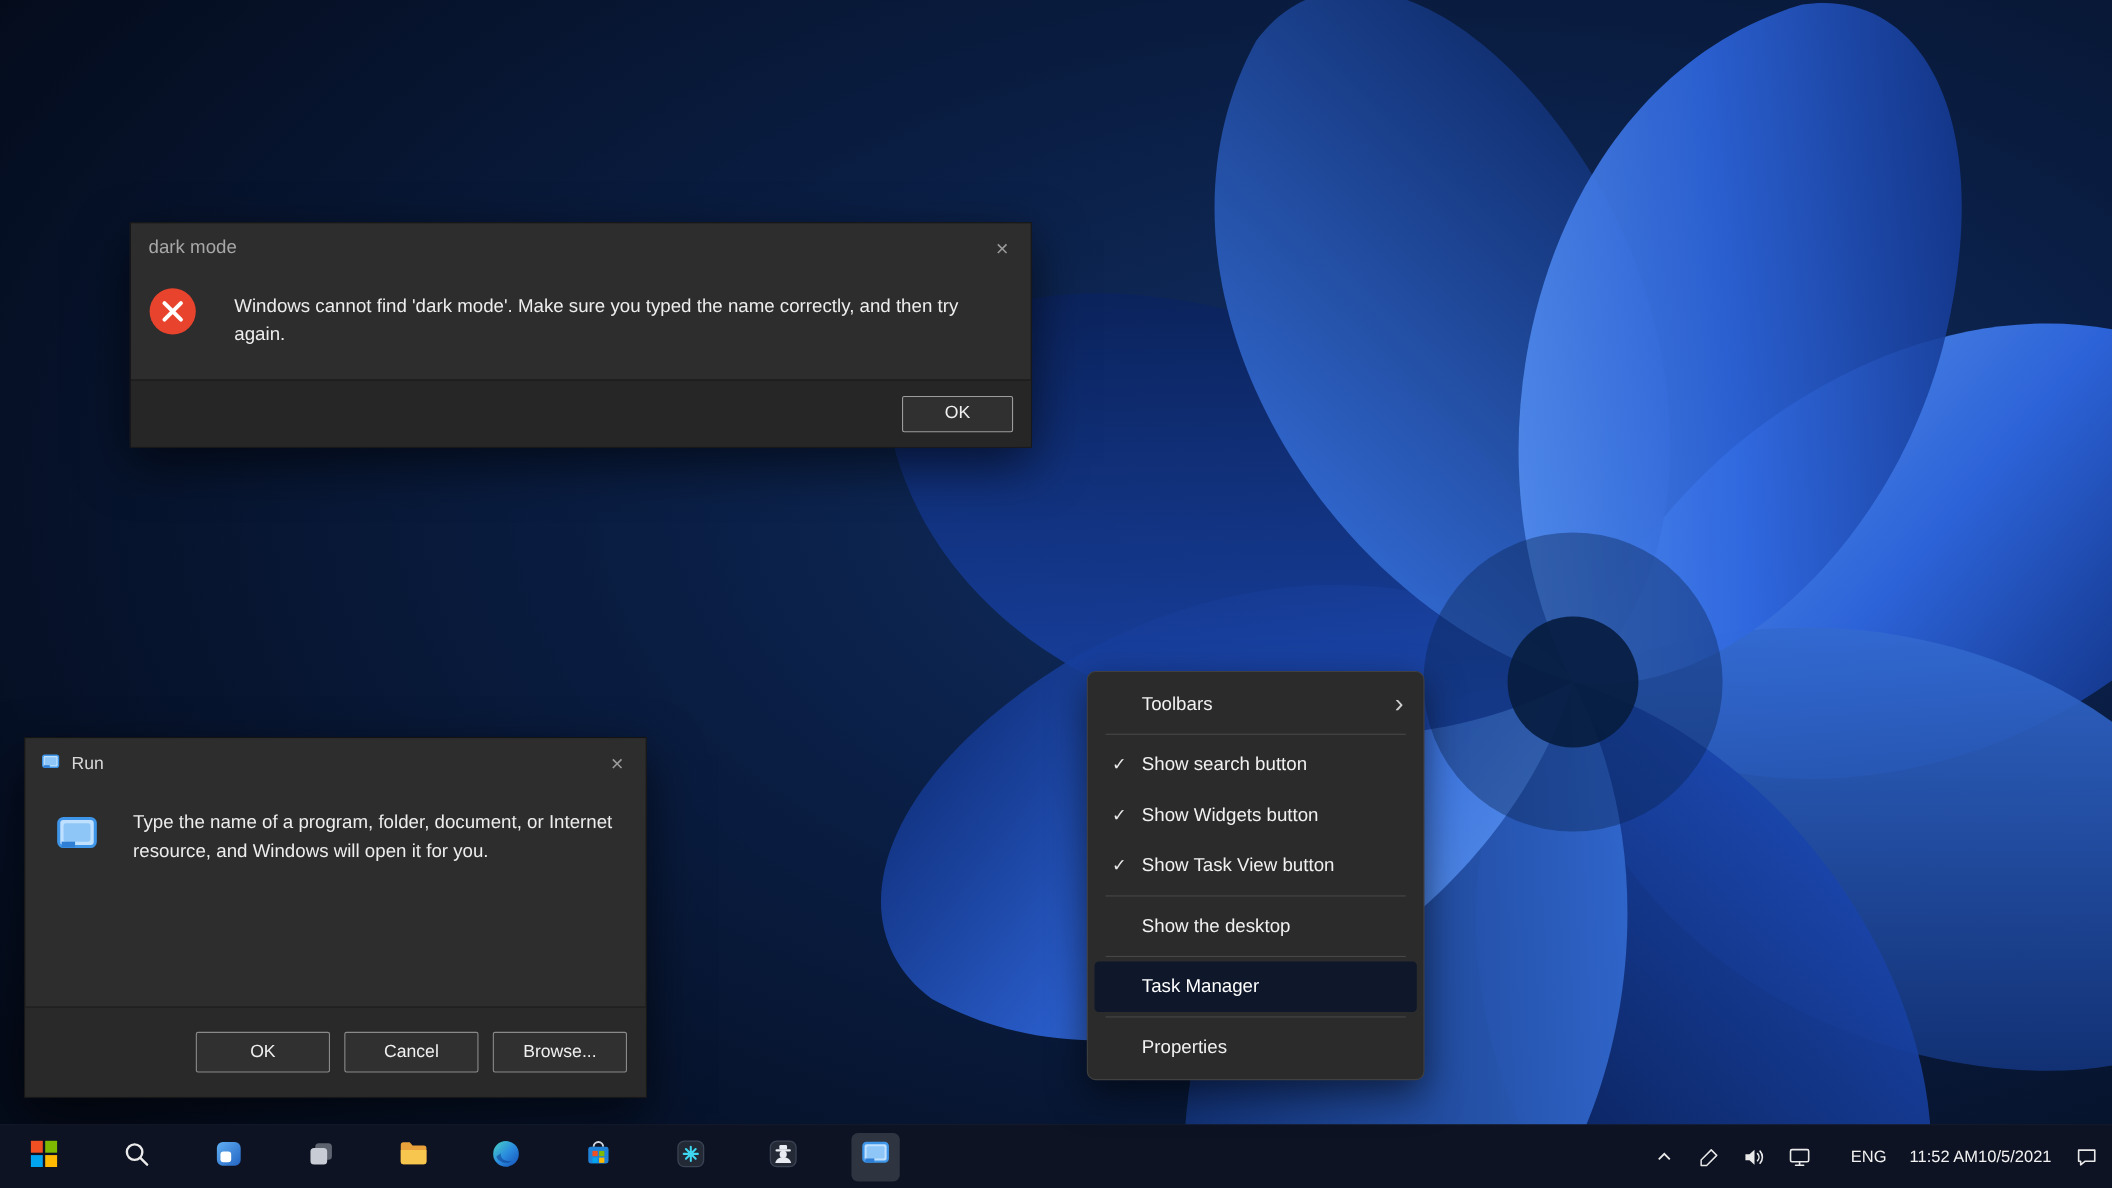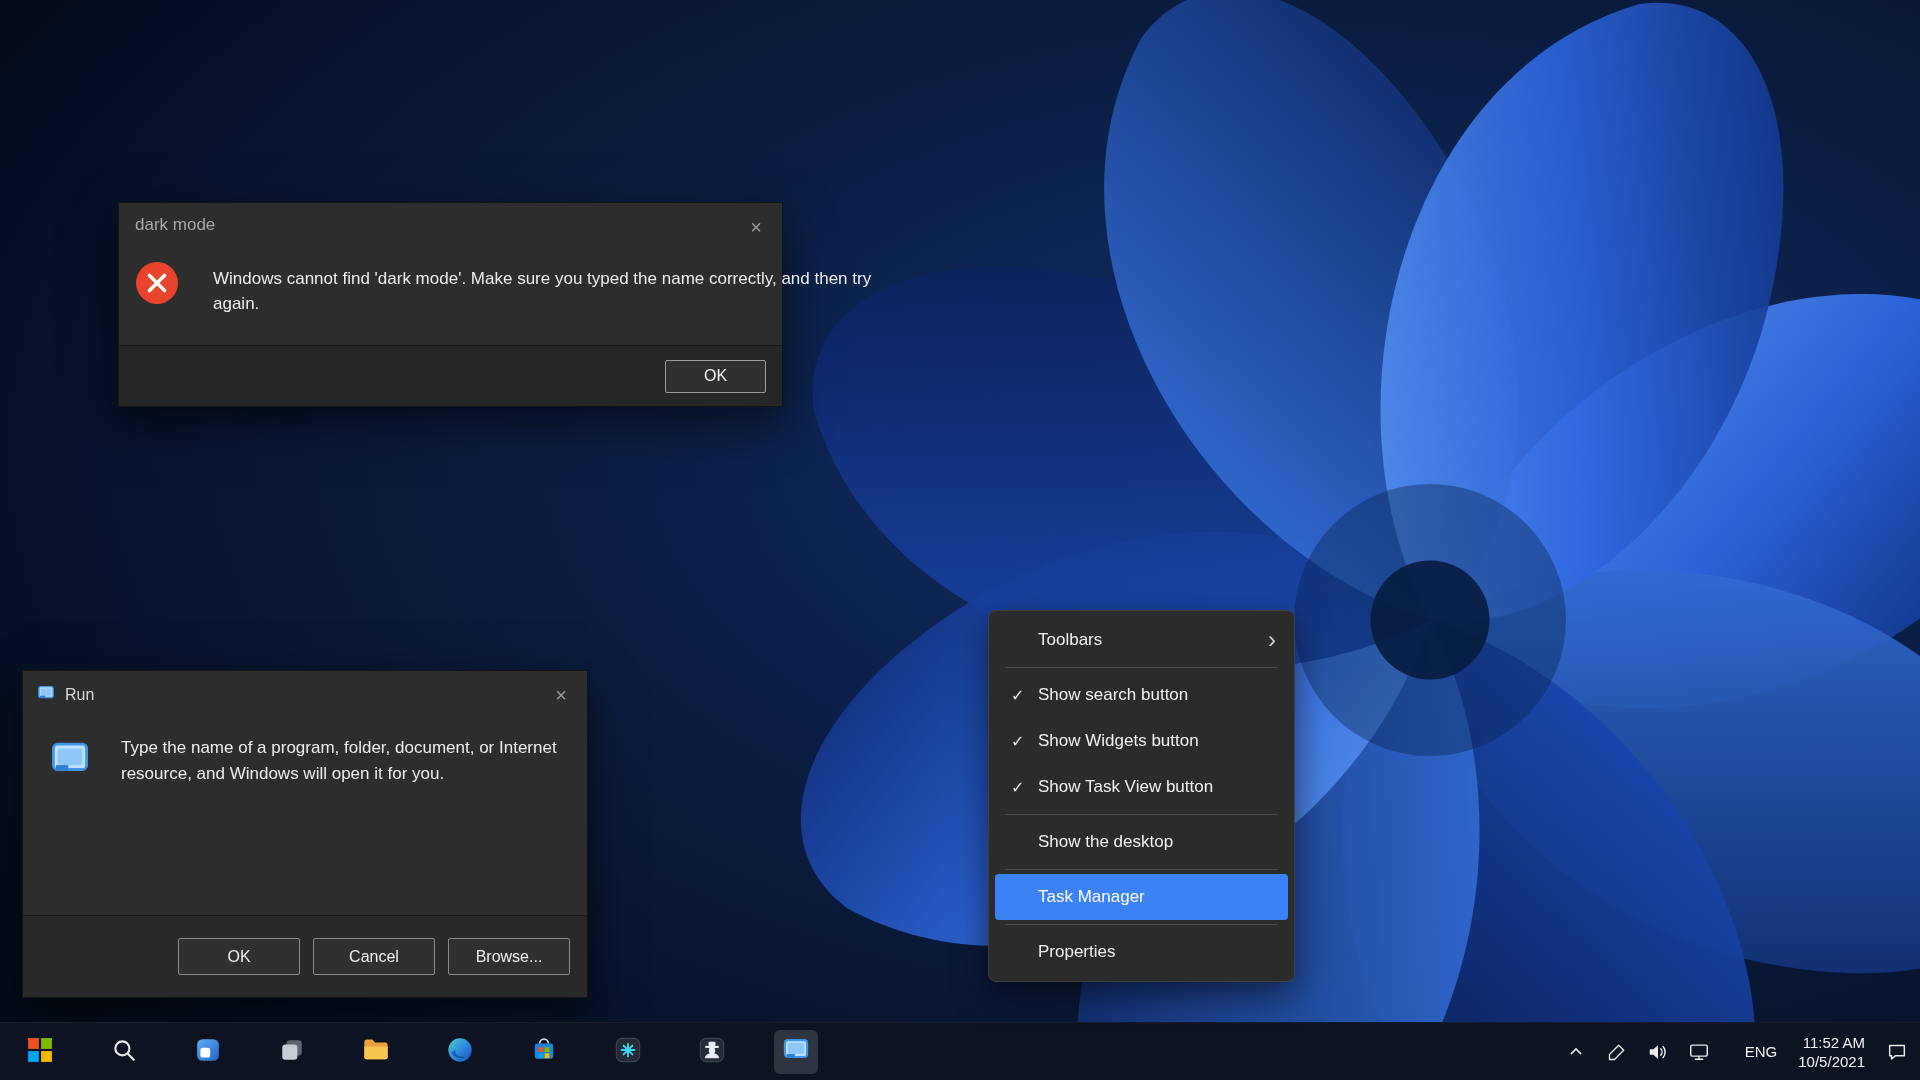--- a/index.html
+++ b/index.html
@@ -9,21 +9,21 @@
 
   
   .wallpaper { position:absolute; inset:0; z-index:0; }
 
   
   .dialog { position:absolute; background:#2d2d2d; border:1px solid #141414;
             box-shadow:0 16px 44px rgba(0,0,0,.6); z-index:10; color:#e9e9e9; }
   .dlg-close { color:#9a9a9a; font-size:20px; line-height:1; cursor:default; padding:2px 6px; }
 
   
-  .error-dialog { left:118px; top:202px; width:665px; height:205px; }
+  .error-dialog { left:118px; top:202px; width:820px; height:205px; }
   .err-titlebar { display:flex; justify-content:space-between; align-items:flex-start; padding:12px 14px 0 16px; }
   .err-title { color:#a8a8a8; font-size:17px; }
   .error-body { position:absolute; top:58px; left:16px; display:flex; gap:34px; align-items:flex-start; }
   .error-message { width:662px; font-size:17px; line-height:25px; color:#ededed; padding-top:5px; }
   .error-footer { position:absolute; bottom:0; left:0; right:0; height:61px; background:#262626;
                   border-top:1px solid #191919; display:flex; align-items:center; justify-content:flex-end; padding-right:16px; }
   .win-btn { background:#303030; border:1px solid #9c9c9c; color:#f0f0f0; font-size:16px;
              font-family:inherit; border-radius:2px; cursor:default; }
   .err-ok { width:101px; height:33px; }
 
@@ -46,33 +46,33 @@
 
   
   .context-menu { position:absolute; left:988px; top:610px; width:307px; background:#2b2b2b;
                   border:1px solid #404040; border-radius:8px; padding:6px; z-index:30;
                   box-shadow:0 12px 34px rgba(0,0,0,.55); }
   .menu-item { height:46px; display:flex; align-items:center; border-radius:4px; color:#f1f1f1;
                font-size:17px; padding:0 12px 0 16px; cursor:default; }
   .menu-check { width:27px; font-size:16px; color:#eaeaea; }
   .menu-label { }
   .menu-arrow { margin-left:auto; font-size:24px; color:#cfcfcf; line-height:0.8; }
-  .menu-item.highlighted { background:#3b82f6; color:#ffffff; }
+  .menu-item.highlighted { background:#0f172a; color:#ffffff; }
   .menu-sep { height:1px; background:#474747; margin:4px 10px; }
 
   
   .taskbar { position:absolute; left:0; right:0; bottom:0; height:58px; background:#0d1322;
              border-top:1px solid rgba(255,255,255,0.04); z-index:20; }
   .tb-icons { position:absolute; left:18px; top:0; height:100%; display:flex; align-items:center; gap:40px; }
   .tb-btn { width:44px; height:44px; display:grid; place-items:center; border-radius:6px; cursor:default; }
   .tb-btn.active { background:rgba(255,255,255,0.14); }
   .tray { position:absolute; right:10px; top:0; height:100%; display:flex; align-items:center; gap:15px; z-index:21; }
   .tray-btn { display:grid; place-items:center; width:26px; height:40px; cursor:default; }
   .tray-lang { font-size:15px; color:#f2f2f2; padding:0 2px;margin-left:16px; }
-  .tray-clock { display:flex; flex-direction:column; align-items:flex-end; font-size:15px;
+  .tray-clock { display:flex; flex-direction:row; align-items:flex-end; font-size:15px;
                 line-height:19px; color:#f2f2f2; padding:0 4px; }
 </style>
 </head>
 <body>
 
 <div class="desktop">
 
   <svg class="wallpaper" viewBox="0 0 1920 1080" preserveAspectRatio="none">
     <defs>
       <radialGradient id="wpbg" cx="68%" cy="42%" r="82%">

